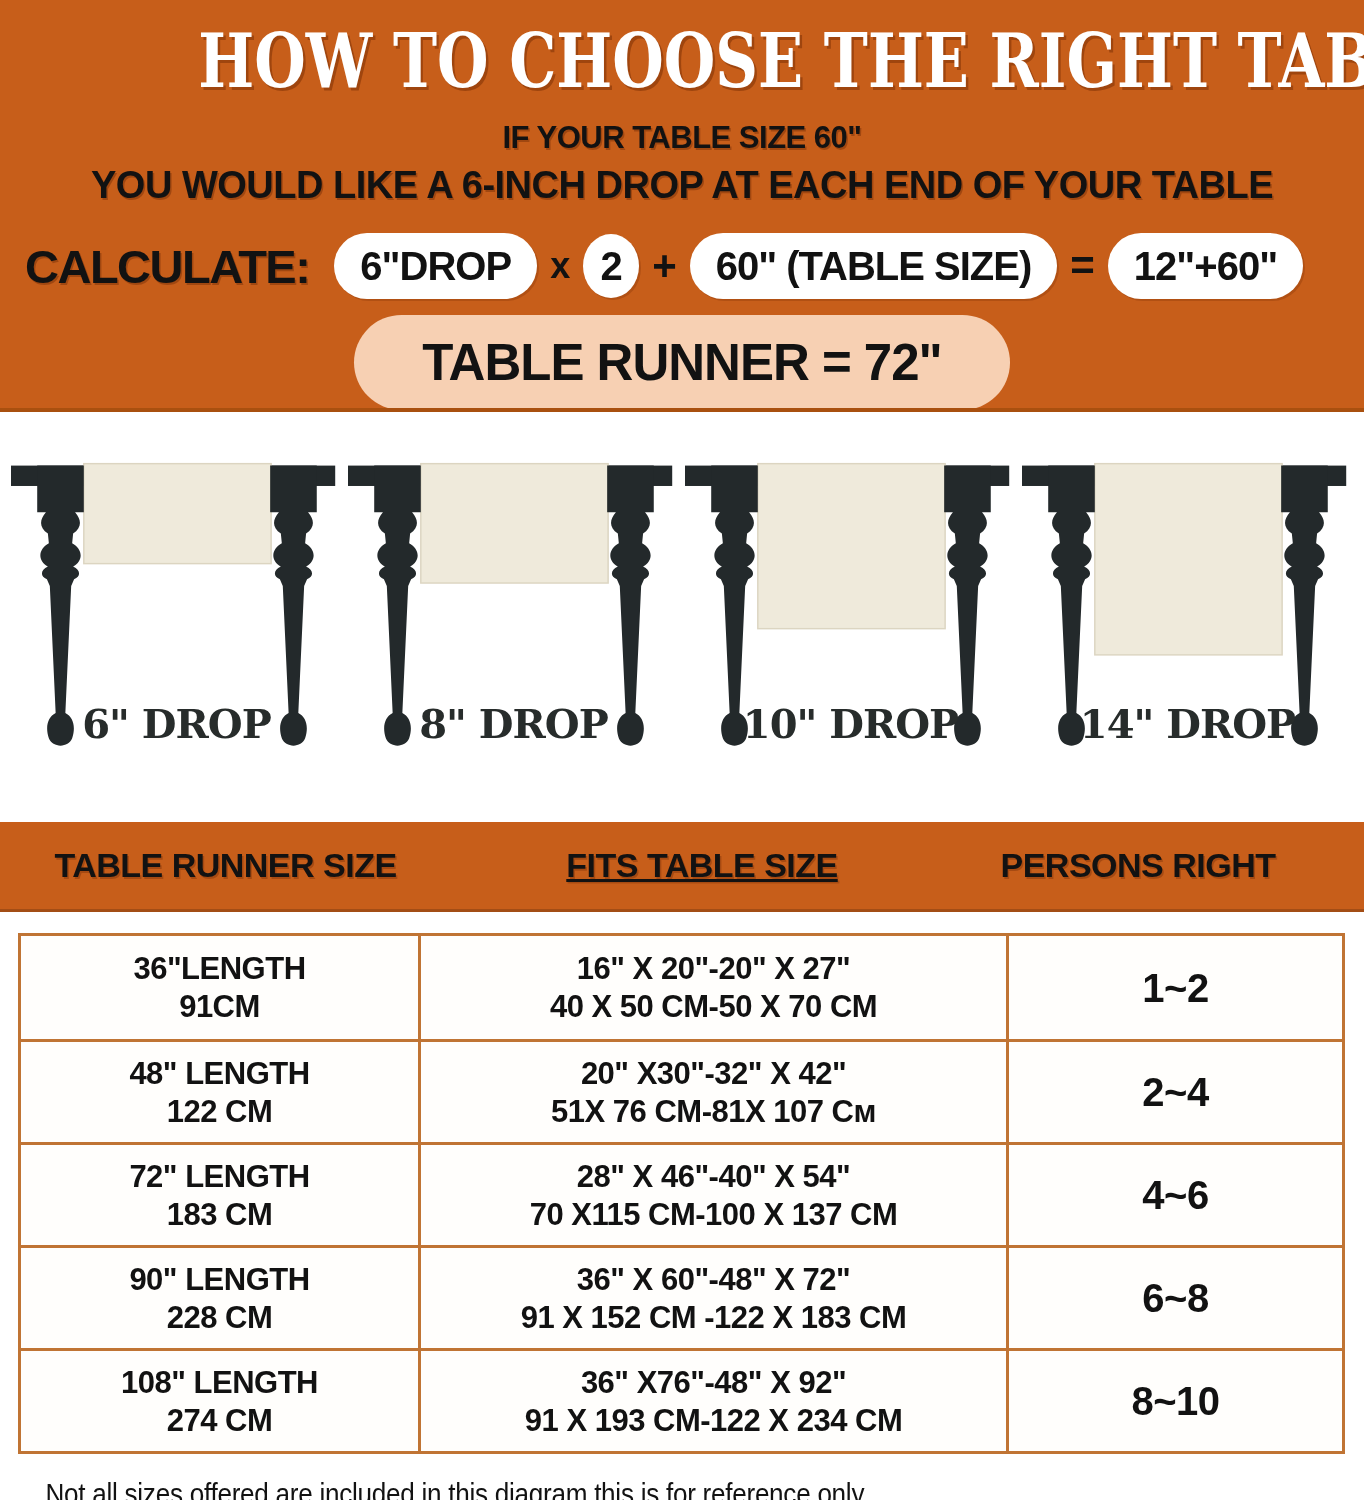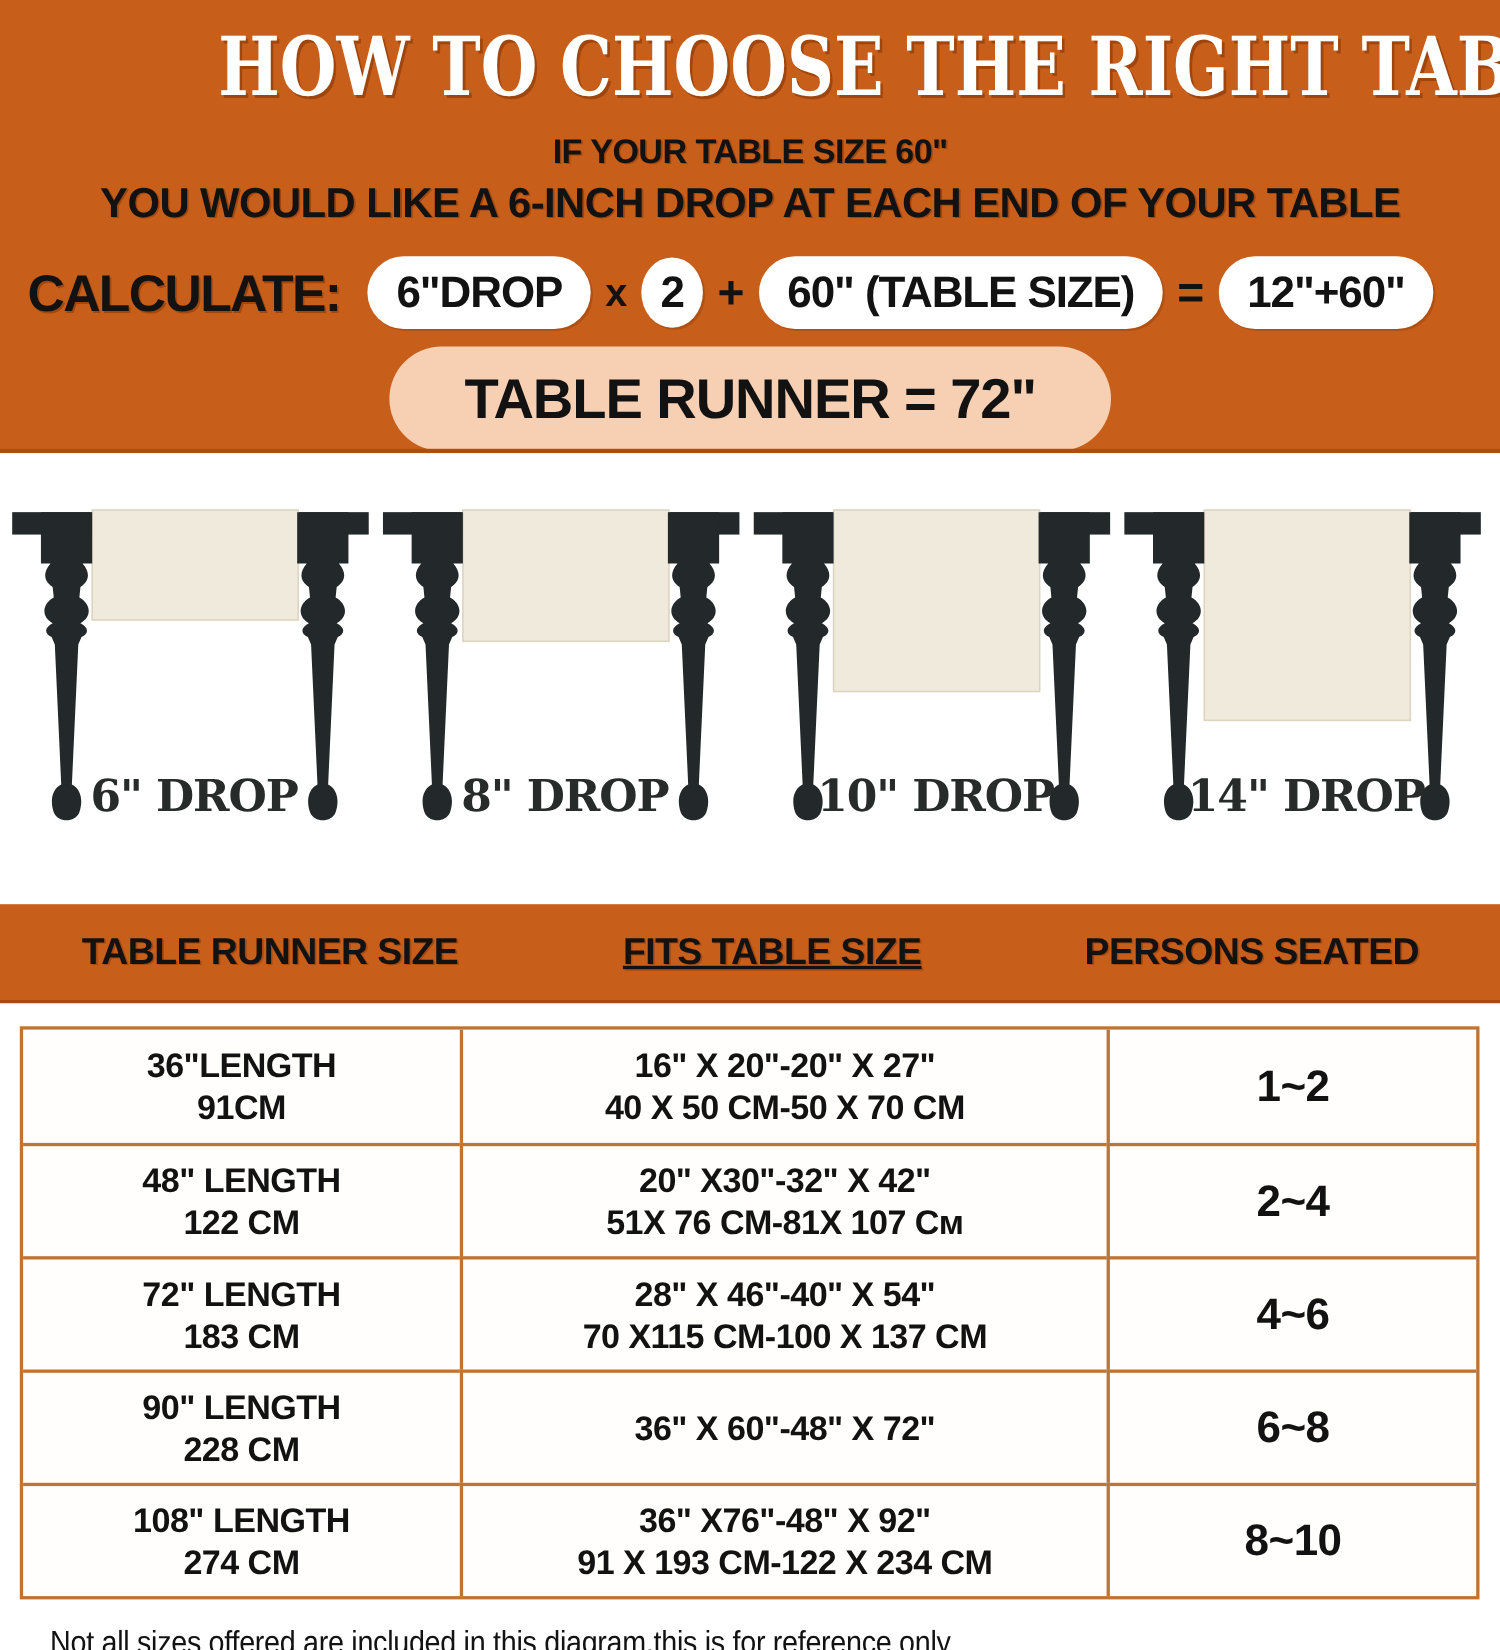--- a/index.html
+++ b/index.html
@@ -114,21 +114,21 @@
     align-items:center;
     padding:0 19px 0 18px;
   }
   .band .bh{
     text-align:center;
     font-size:34px;font-weight:bold;letter-spacing:-.5px;
     color:var(--ink);
     text-shadow:1.5px 1.5px 0 rgba(90,30,0,.3);
     white-space:nowrap;
   }
-  .band .bh.c1{position:relative;left:28px;}
+  .band .bh.c1{position:relative;left:8px;}
   .band .bh.c2{position:relative;left:-10px;text-decoration:underline;}
   .band .bh.c3{position:relative;left:-38px;}
   
   .size-table{
     margin:21px 19px 0 18px;
     width:1327px;
     border:3px solid var(--tborder);
     background:#FFFEFC;
     display:grid;
     grid-template-columns:397px 588px 336px;
@@ -229,21 +229,21 @@
         </g>
       </svg>
       <div class="drop-label">14" DROP</div>
     </div>
 
   </section>
 
   <div class="band">
     <div class="bh c1">TABLE RUNNER SIZE</div>
     <div class="bh c2">FITS TABLE SIZE</div>
-    <div class="bh c3">PERSONS SEATED</div>
+    <div class="bh c3">PERSONS RIGHT</div>
   </div>
 
   <div class="size-table">
 
     <div class="cell">
       <div>36"LENGTH</div>
       <div>91CM</div>
     </div>
     <div class="cell bl">
       <div>16" X 20"-20" X 27"</div>
@@ -276,20 +276,21 @@
     <div class="cell bl bt">
       <div class="persons">4~6</div>
     </div>
 
     <div class="cell bt">
       <div>90" LENGTH</div>
       <div>228 CM</div>
     </div>
     <div class="cell bl bt">
       <div>36" X 60"-48" X 72"</div>
+      <div>91 X 152 CM -122 X 183 CM</div>
     </div>
     <div class="cell bl bt">
       <div class="persons">6~8</div>
     </div>
 
     <div class="cell bt">
       <div>108" LENGTH</div>
       <div>274 CM</div>
     </div>
     <div class="cell bl bt">

